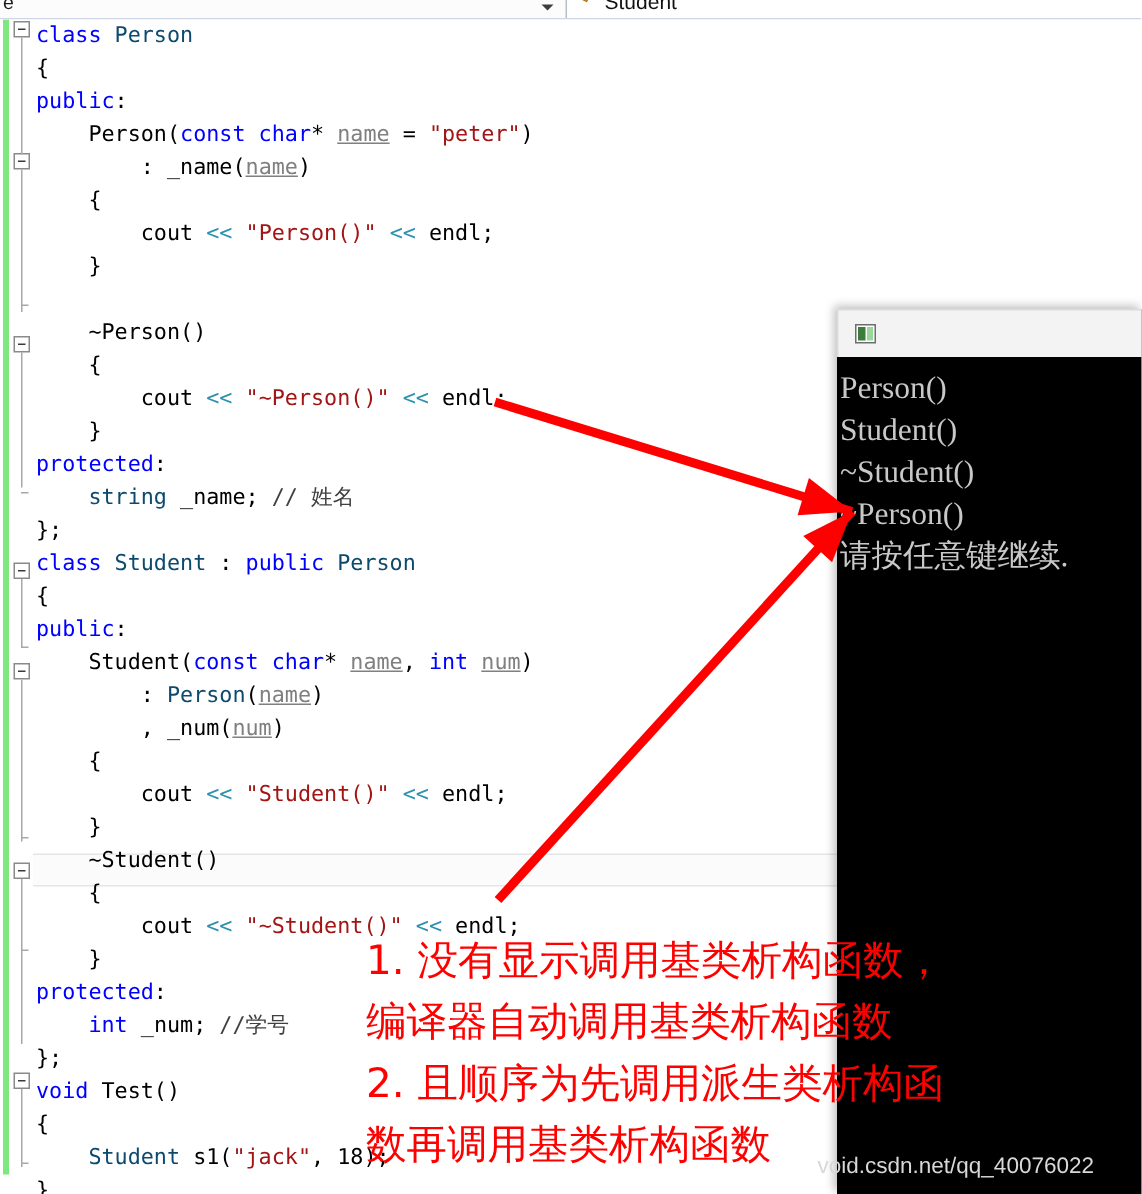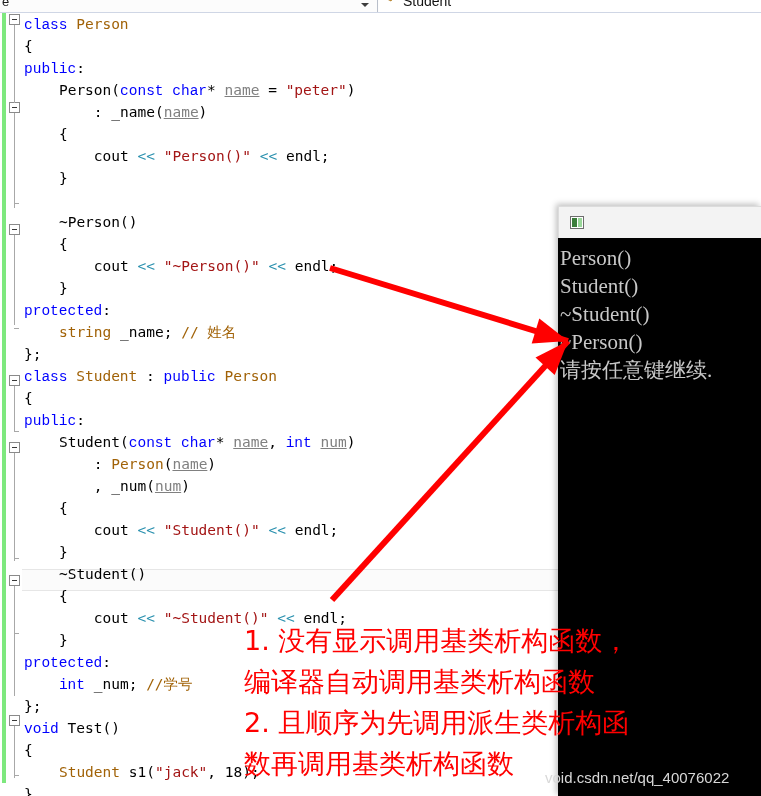--- a/index.html
+++ b/index.html
@@ -120,24 +120,24 @@
     position: absolute;
     left: 24px; top: 0;
     width: 737px;
     font-family: "DejaVu Sans Mono", "Liberation Mono", monospace;
     font-size: 14.5px;
     line-height: 22px;
     white-space: pre;
     color: #000000;
   }
   .ln { display: block; height: 22px; }
-  .kw  { color: #0000ff; font-family: Liberation Mono, monospace; }
-  .typ { color: #a16207; }
+  .kw  { color: #0000ff; }
+  .typ { color: #0c4a6e; }
   .str { color: #a31515; }
-  .cmt { color: #a16207; }
+  .cmt { color: #404040; }
   .pln { color: #000000; }
   .gry { color: #808080; text-decoration: underline; }
   .op  { color: #2b91af; }
 
   
   #current-line {
     position: absolute;
     left: 22px; top: 556px;
     width: 539px; height: 22px;
     border-top: 1px solid #e6e6e6;

